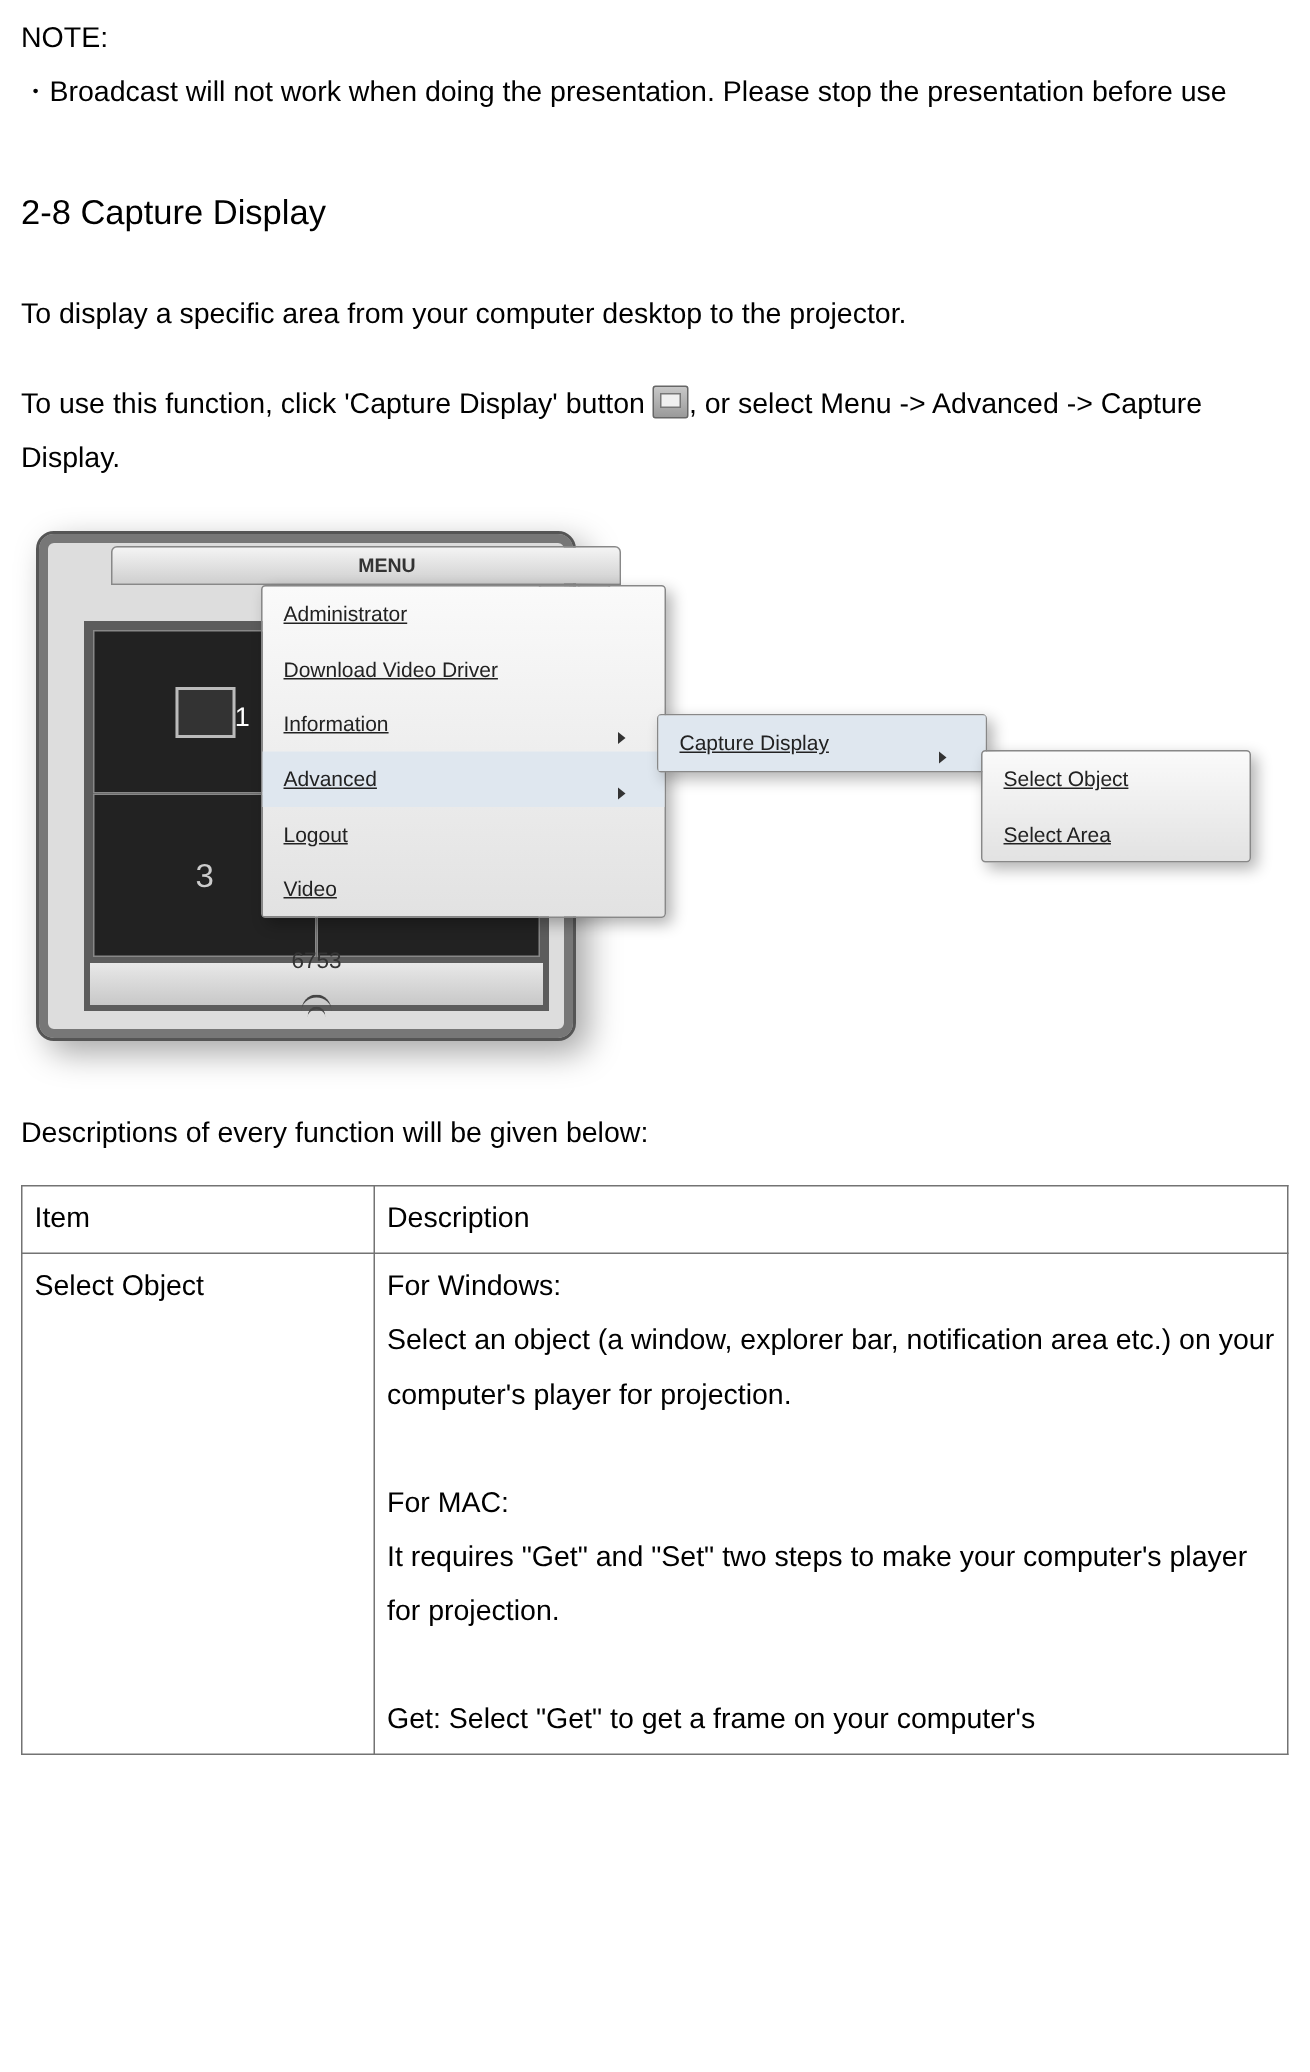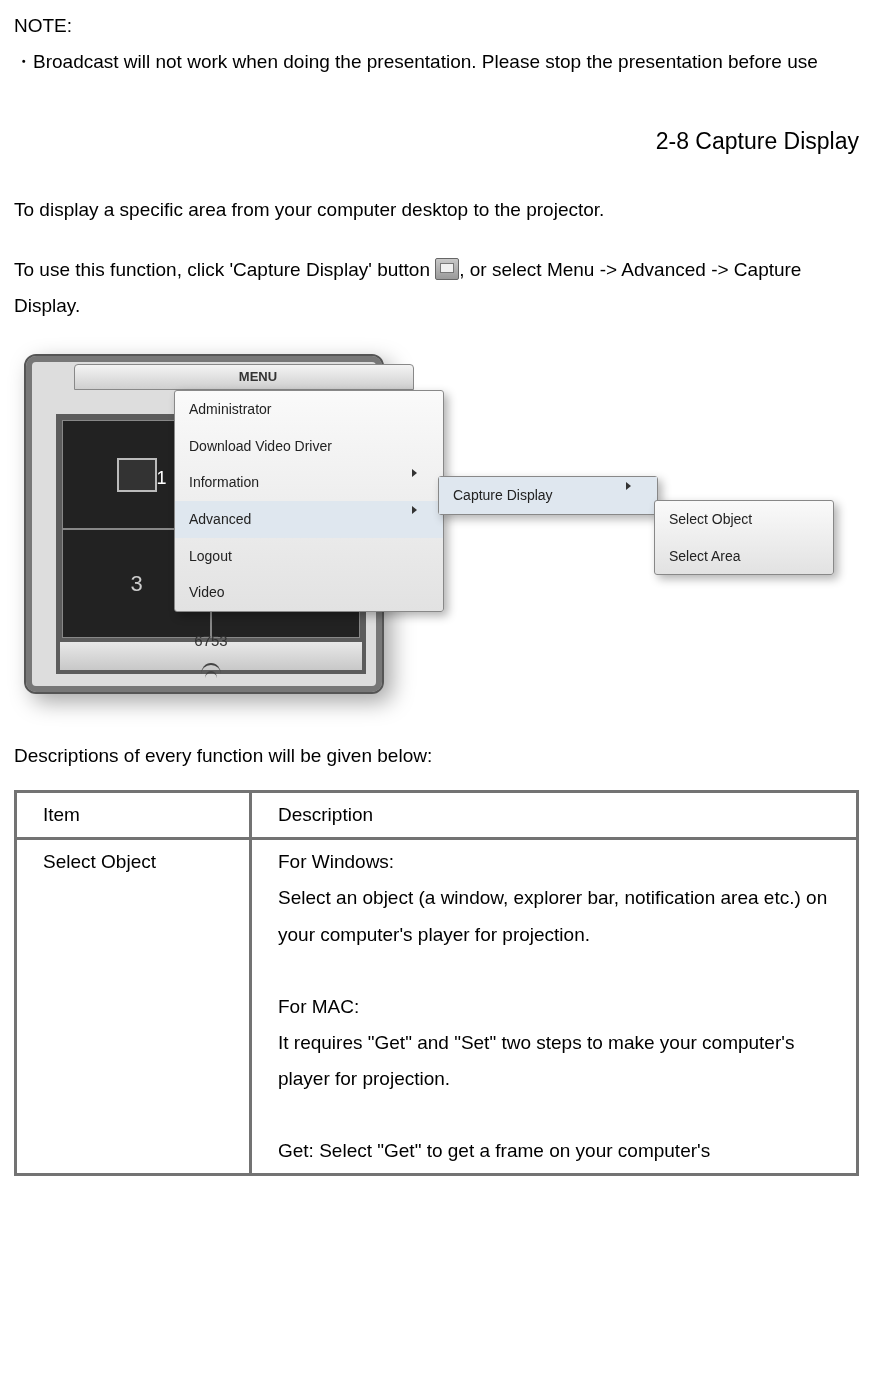--- a/index.html
+++ b/index.html
@@ -10,21 +10,20 @@
     background: #fff;
     width: 873px;
     padding: 8px 14px 0 14px;
     line-height: 1.9;
   }
   .note-block { margin-bottom: 40px; }
   h2.sect {
     font-size: 23px;
     font-weight: normal;
     margin: 30px 0 28px 0;
-    text-align: right;
   }
   .para { margin-bottom: 24px; }
   .icon-inline {
     display: inline-block;
     width: 24px; height: 22px;
     background: linear-gradient(#c8c8c8,#9a9a9a);
     border: 1px solid #666;
     border-radius: 2px;
     vertical-align: -4px;
     position: relative;
@@ -116,40 +115,41 @@
     position:absolute;
     background:linear-gradient(#fafafa,#e2e2e2);
     border:1px solid #888;
     border-radius:3px;
     box-shadow:4px 4px 10px rgba(0,0,0,0.3);
     font-size:14px;
     color:#222;
   }
   .menu-pop .mi{
     padding:5px 26px 5px 14px;
-    display:flex;align-items:flex-start;justify-content:space-between;
+    display:flex;align-items:flex-end;justify-content:space-between;
     white-space:nowrap;
+    text-decoration:underline;
   }
   .menu-pop .mi.hov{
     background:#dfe7ef;
   }
   .arrow-r{width:0;height:0;border-top:4px solid transparent;border-bottom:4px solid transparent;border-left:5px solid #333;margin-left:14px;}
   .menu1{top:42px;left:160px;width:270px;}
   .menu2{top:128px;left:424px;width:220px;}
   .menu3{top:152px;left:640px;width:180px;}
   
   .desc-line{margin:6px 0 16px 0;}
   table.funcs{
     width:100%;
     border-collapse:collapse;
     font-size:19px;
   }
   table.funcs td, table.funcs th{
-    border:3px solid #737373;
-    padding:4px 26px;
+    border:1px solid #737373;
+    padding:4px 8px;
     vertical-align:top;
     text-align:left;
     font-weight:normal;
     line-height:1.9;
   }
   table.funcs th:first-child, table.funcs td:first-child{
     width:235px;
   }
 </style>
 </head>

